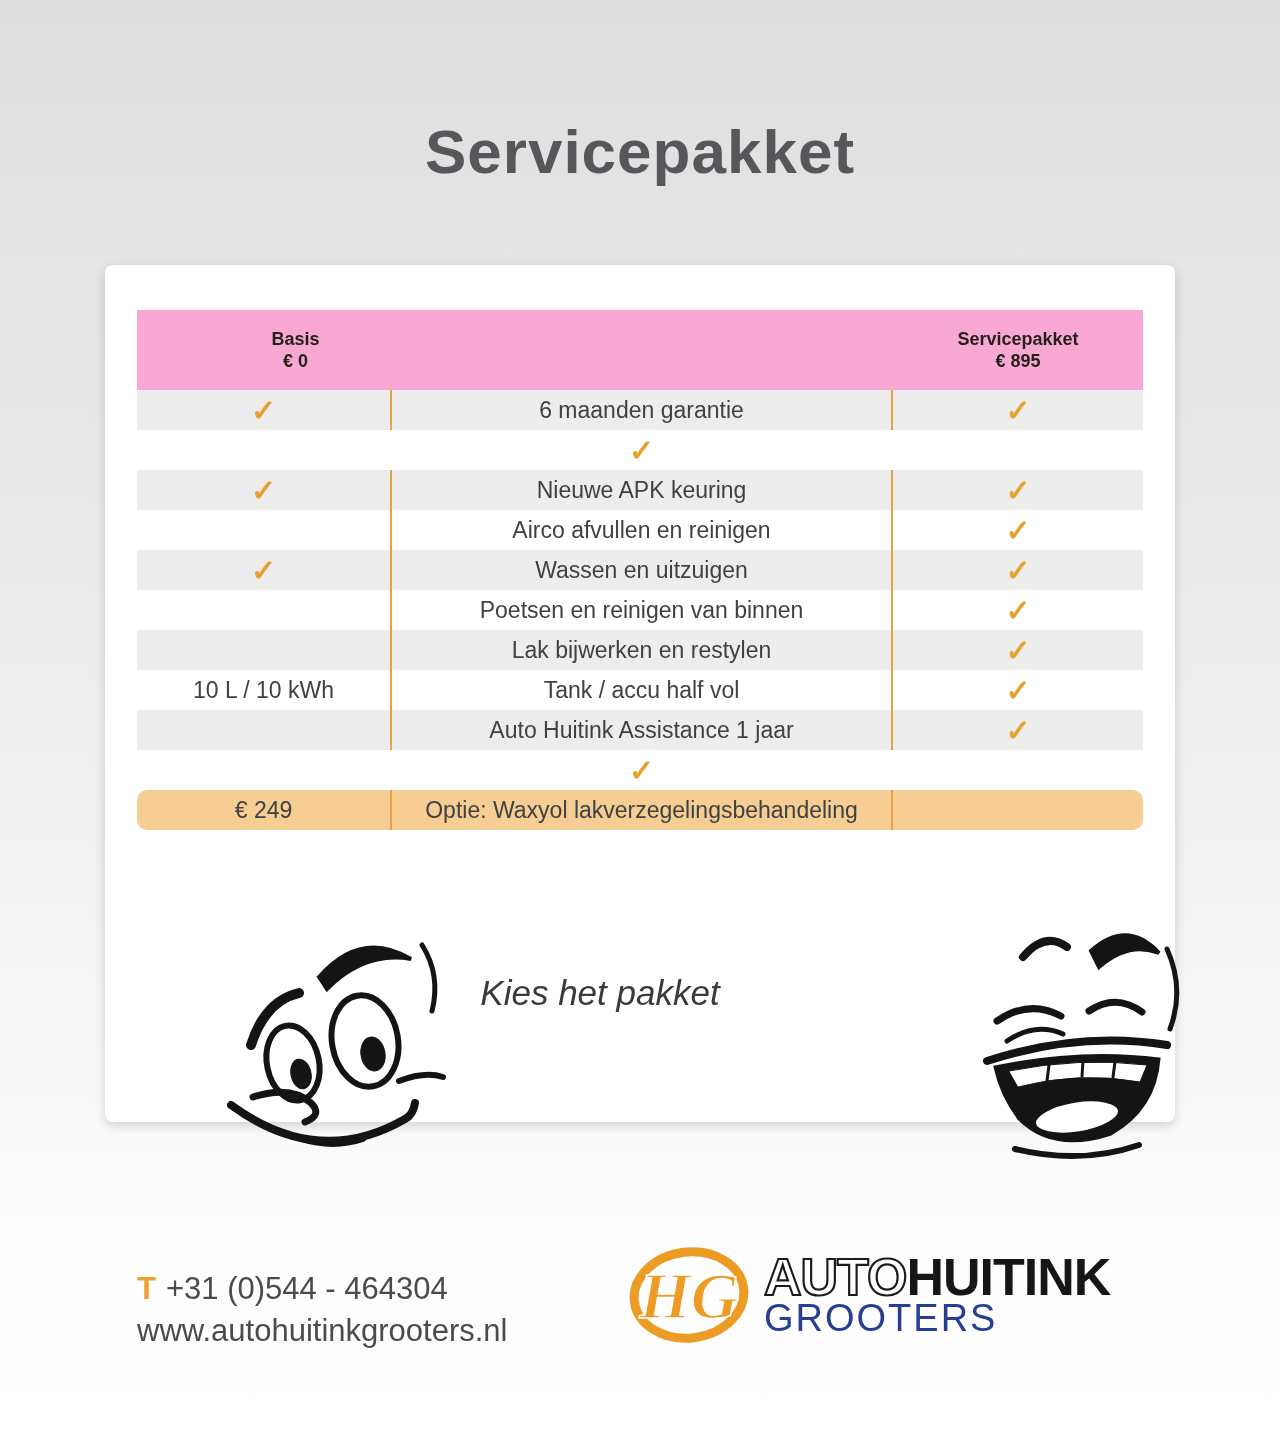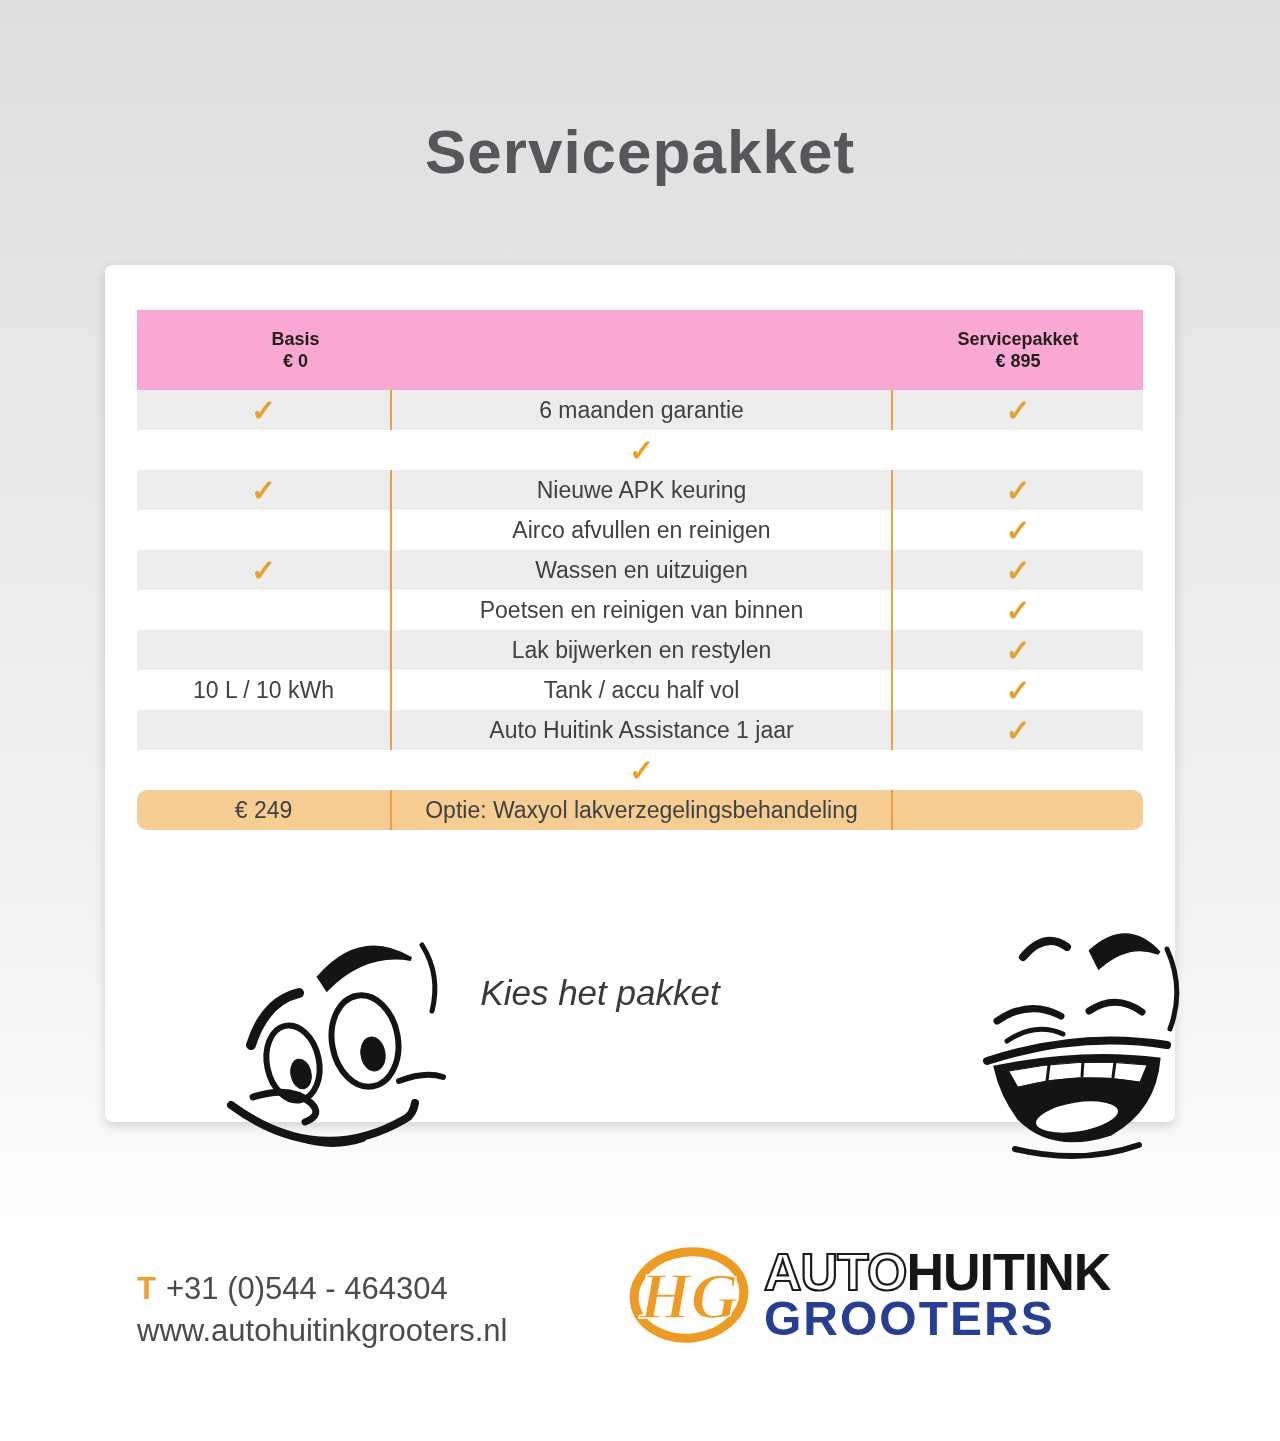--- a/index.html
+++ b/index.html
@@ -43,21 +43,21 @@
     text-align:center; font-style:italic; font-size:35px; color:#3a3a3a; line-height:1.45;
   }
   .footer{ position:absolute; left:137px; top:1268px; font-size:31px; color:#4a4b4d; line-height:1.35; }
   .phone-prefix{ color:#f0a030; font-weight:bold; margin-right:10px; }
   .brand{ position:absolute; left:628px; top:1243px; display:flex; align-items:center; }
   .brand svg{ display:block; }
   .brand-text{ margin-left:14px; line-height:0.92; }
   .brand-line1{ font-size:52px; font-weight:bold; letter-spacing:-1px; white-space:nowrap; }
   .brand-auto{ color:#ffffff; -webkit-text-stroke:2.2px #1c1c1c; text-shadow:0 0 1px #1c1c1c; }
   .brand-huitink{ color:#161616; }
-  .brand-line2{ font-size:48px; font-weight:bold; color:#273f93; letter-spacing:2px; }
+  .brand-line2{ font-size:38px; font-weight:normal; color:#273f93; letter-spacing:2px; }
 </style>
 </head>
 <body>
 
 <div class="page-title">Servicepakket</div>
 
 <div class="card">
   <div class="table">
     <div class="thead">
       <div class="cell">

